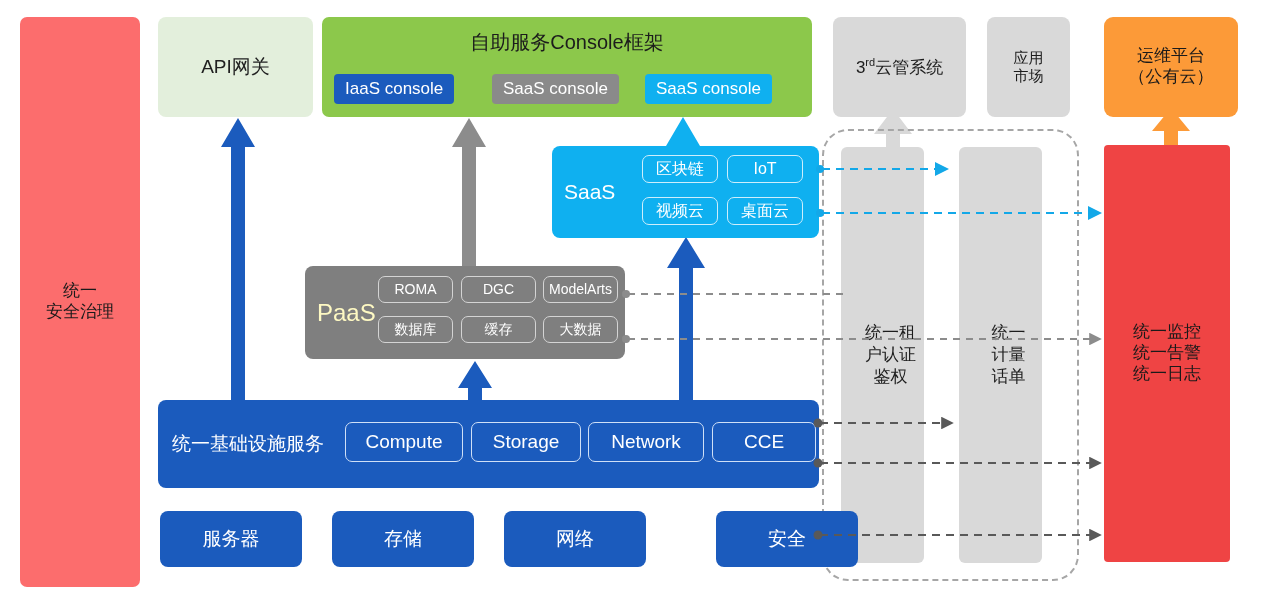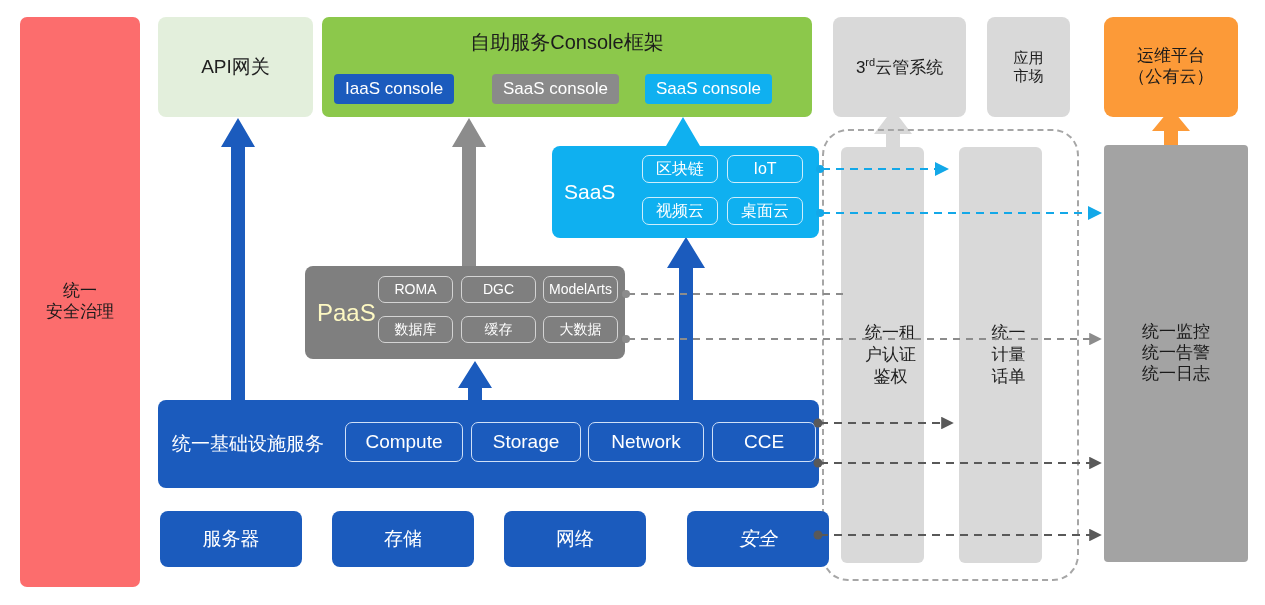--- a/index.html
+++ b/index.html
@@ -105,22 +105,22 @@
     left: 1104px; top: 17px;
     width: 134px; height: 100px;
     background: #fc9a38;
     border-radius: 9px;
     color: #1a1a1a;
     font-size: 17px;
     white-space: pre-line;
   }
   #ops-monitor {
     left: 1104px; top: 145px;
-    width: 144px; height: 417px;
-    background: #a3a3a3;
+    width: 126px; height: 417px;
+    background: #ef4444;
     border-radius: 4px;
     color: #1a1a1a;
     font-size: 17px;
     white-space: pre-line;
   }
 
   
   #saas-box {
     left: 552px; top: 146px;
     width: 267px; height: 92px;
@@ -229,21 +229,21 @@
     color: #ffffff;
     font-size: 19px;
     display: flex;
     align-items: center;
     justify-content: center;
     box-sizing: border-box;
   }
   #resource-server  { left: 160px; width: 142px; }
   #resource-storage { left: 332px; width: 142px; }
   #resource-network { left: 504px; width: 142px; }
-  #resource-security{ left: 687px; width: 142px; font-style: italic; }
+  #resource-security{ left: 716px; width: 142px; }
 
   
   .service-column {
     position: absolute;
     background: #d9d9d9;
     border-radius: 6px;
     color: #1c1c1c;
     font-size: 17px;
     display: flex;
     align-items: center;

